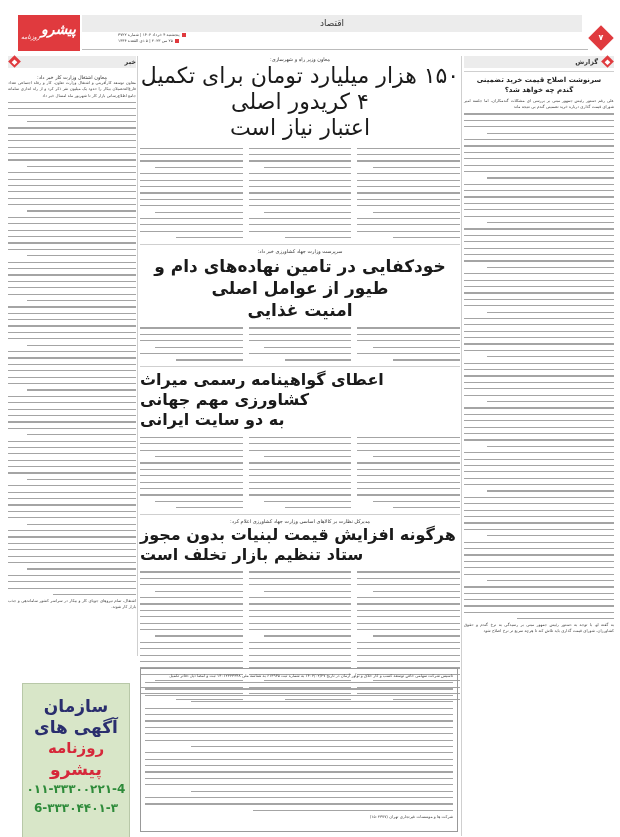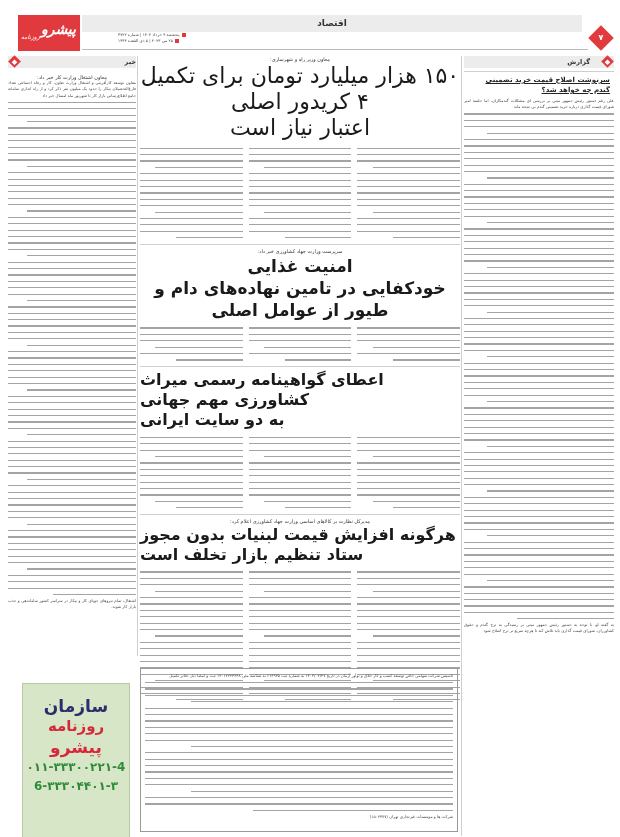--- a/index.html
+++ b/index.html
@@ -4,42 +4,42 @@
 <style>
   * { box-sizing: border-box; margin: 0; padding: 0; }
   html, body { width: 620px; height: 837px; background: #ffffff; overflow: hidden; }
   body { font-family: "DejaVu Sans", sans-serif; color: #222; position: relative; }
 
   
   .masthead { position: absolute; top: 15px; left: 18px; width: 596px; height: 36px; }
   .logo-box { position: absolute; left: 0; top: 0; width: 62px; height: 36px; background: #e03a3e; color: #fff; direction: rtl; text-align: center; font-family: "DejaVu Serif", serif; font-style: italic; }
   .logo-main { position: absolute; right: 4px; top: 6px; font-size: 14px; font-weight: bold; }
   .logo-sub { position: absolute; left: 3px; top: 18px; font-size: 6px; }
-  .section-bar { position: absolute; left: 64px; top: 0; width: 500px; height: 17px; background: #ececec; text-align: center; direction: rtl; font-size: 9px; font-weight: bold; line-height: 17px; color: #333; }
+  .section-bar { position: absolute; left: 64px; top: 0; width: 500px; height: 17px; background: #ececec; text-align: center; direction: rtl; font-size: 9px; font-weight: normal; line-height: 17px; color: #333; }
   .date-block { position: absolute; left: 100px; top: 17px; font-size: 4px; direction: rtl; text-align: right; line-height: 6px; color: #444; width: 80px; }
   .date-line { display: flex; flex-direction: row; align-items: center; gap: 2px; justify-content: flex-end; }
   .red-sq { display: inline-block; width: 4px; height: 4px; background: #e03a3e; }
   .masthead-rule { position: absolute; left: 64px; top: 34px; width: 506px; height: 1px; background: #bbb; }
   .page-badge { position: absolute; right: 4px; top: 14px; width: 18px; height: 18px; background: #e03a3e; transform: rotate(45deg); }
   .page-num { position: absolute; right: 4px; top: 14px; width: 18px; height: 18px; color: #fff; font-size: 8px; font-weight: bold; text-align: center; line-height: 18px; }
 
   
   .col { position: absolute; direction: rtl; }
   .col-right { left: 464px; top: 56px; width: 150px; height: 610px; }
   .col-left { left: 8px; top: 56px; width: 128px; height: 780px; }
   .col-main { left: 140px; top: 56px; width: 320px; }
 
-  .col-head { height: 12px; background: #ececec; position: relative; font-size: 6.5px; font-weight: bold; line-height: 12px; padding-right: 24px; color: #333; }
+  .col-head { height: 12px; background: #ececec; position: relative; font-size: 6.5px; font-weight: bold; line-height: 12px; padding-right: 16px; color: #333; }
   .col-head .diamond { position: absolute; right: 2px; top: 1px; width: 9px; height: 9px; background: #e03a3e; transform: rotate(45deg); }
   .col-head .diamond::after { content: ""; position: absolute; left: 2.5px; top: 2.5px; width: 4px; height: 4px; background: #fff; }
   .col-left .col-head .diamond { right: auto; left: 2px; }
   .col-left .col-head { padding-right: 0; text-align: right; }
 
   .article-kicker { font-size: 5px; text-align: center; color: #333; margin-top: 6px; }
-  .article-title-sm { font-size: 7px; font-weight: bold; line-height: 10px; margin: 2px 4px 3px; color: #222; text-decoration: underline; }
+  .article-title-sm { font-size: 7px; font-weight: bold; text-align: center; line-height: 10px; margin: 2px 4px 3px; color: #222; }
   .article-title-md { font-size: 8px; text-align: center; line-height: 11px; margin: 2px 4px 4px; color: #222; }
 
   .body-text { font-size: 4px; line-height: 6.4px; color: #444; text-align: justify; }
 
   
   .main-kicker { font-size: 5px; color: #333; text-align: center; margin-bottom: 1px; direction: rtl; }
   .h1 { font-size: 22px; font-weight: 400; text-align: center; line-height: 26px; color: #1a1a1a; direction: rtl; font-family: "DejaVu Sans", sans-serif; }
   .h2 { font-size: 17px; font-weight: bold; text-align: center; line-height: 22px; color: #1a1a1a; direction: rtl; }
   .h3 { font-size: 16px; font-weight: bold; text-align: left; line-height: 20px; color: #1a1a1a; direction: rtl; }
 
@@ -331,22 +331,22 @@
           <div class="line"></div>
           <div class="line"></div>
           <div class="line short"></div>
         </div>
     </div>
   </div>
   <div class="sep-h"></div>
 
   <div>
     <div class="main-kicker">سرپرست وزارت جهاد کشاورزی خبر داد:</div>
+    <div class="h2">خودکفایی در تامین نهاده‌های دام و طیور از عوامل اصلی</div>
     <div class="h2">امنیت غذایی</div>
-    <div class="h2">خودکفایی در تامین نهاده‌های دام و طیور از عوامل اصلی</div>
     <div class="cols3">
       <div class="sub lines">
           <div class="line"></div>
           <div class="line"></div>
           <div class="line"></div>
           <div class="line mid"></div>
           <div class="line"></div>
           <div class="line short"></div>
         </div>
       <div class="sub lines">
@@ -519,17 +519,18 @@
       <div class="line mid"></div>
       <div class="line"></div>
       <div class="line"></div>
       <div class="line short"></div>
     </div>
   <div class="body-text">شرکت ها و موسسات غیرتجاری تهران (۱۵۰۲۳۷۷)</div>
 </div>
 
 <div class="ad-box">
   <div class="ad-l1">سازمان</div>
+  <div class="ad-l2">آگهی های</div>
   <div class="ad-l3">روزنامه</div>
   <div class="ad-l4">پیشرو</div>
   <div class="ad-phone">۰۱۱-۳۳۳۰۰۲۲۱-4</div>
   <div class="ad-phone">6-۳۳۳۰۴۴۰۱-۳</div>
 </div>
 
 </body></html>

